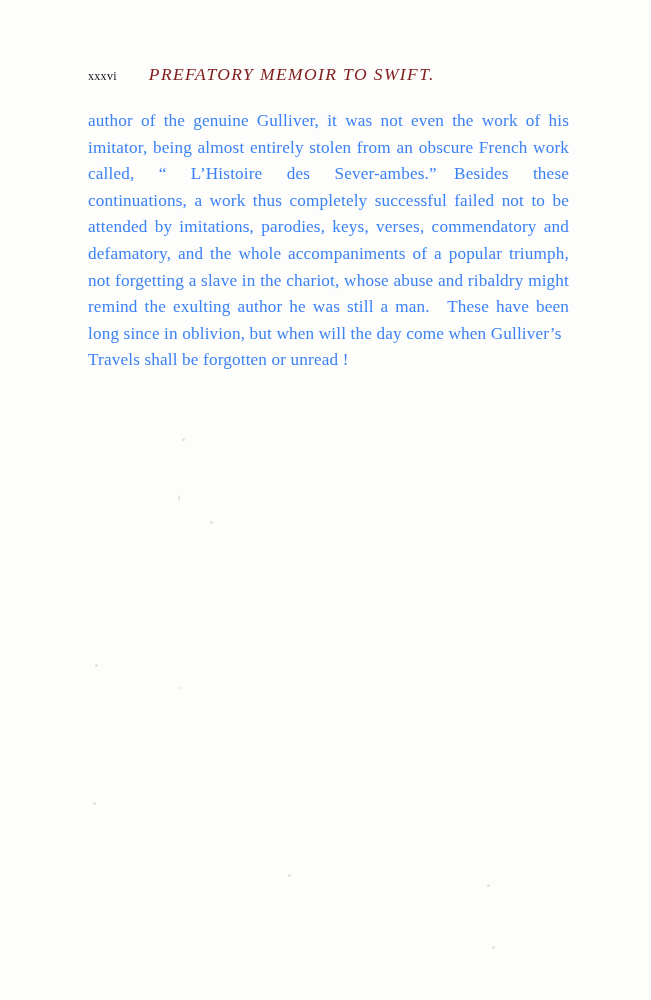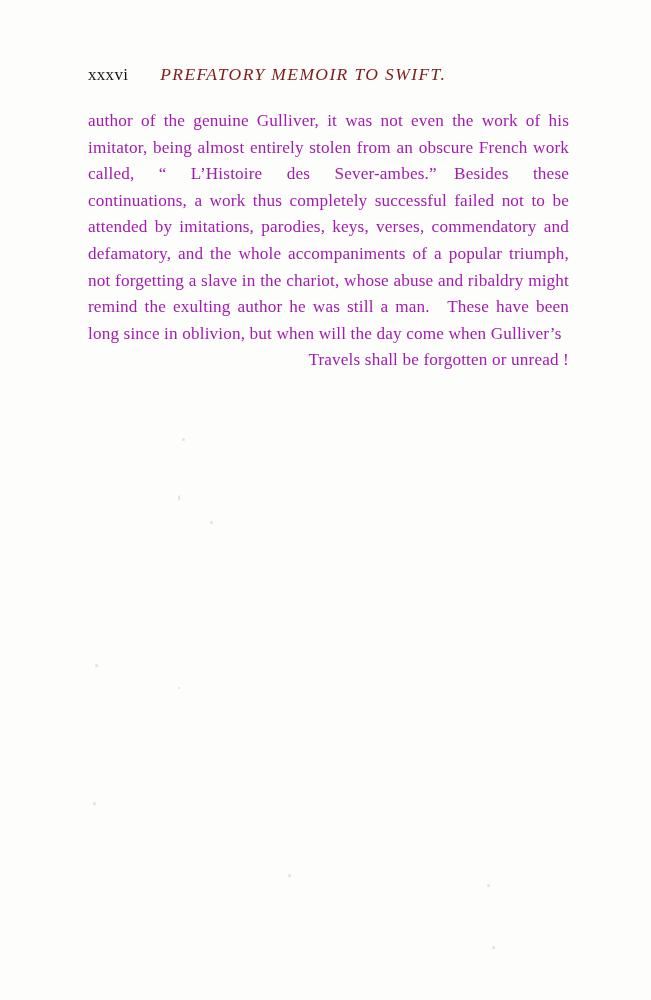--- a/index.html
+++ b/index.html
@@ -26,21 +26,21 @@
   .header-line {
     position: absolute;
     top: 64px;
     left: 88px;
     width: 478px;
     display: flex;
     align-items: baseline;
   }
   .folio {
     font-family: "Liberation Serif", serif;
-    font-size: 17px;
+    font-size: 12px;
     letter-spacing: 0.3px;
     color: #16171a;
   }
   .running-head {
     margin-left: 32px;
     font-family: "Liberation Serif", serif;
     font-style: italic;
     font-size: 17.5px;
     letter-spacing: 1.4px;
     color: #7f1d1d;
@@ -50,30 +50,30 @@
     position: absolute;
     top: 108px;
     left: 88px;
     width: 481px;
   }
   .body-block p {
     margin: 0;
     font-family: "Liberation Serif", serif;
     font-size: 17.2px;
     line-height: 26.6px;
-    color: #a21caf;
+    color: #3b82f6;
     text-align: justify;
     text-justify: inter-word;
     -webkit-hyphens: none;
     hyphens: none;
     letter-spacing: 0.15px;
   }
   .body-block p .lastline {
     display: block;
-    text-align: right;
+    text-align: left;
   }
   .speck {
     position: absolute;
     background: #cfcabf;
     border-radius: 50%;
     opacity: 0.55;
   }
 </style>
 </head>
 <body>

